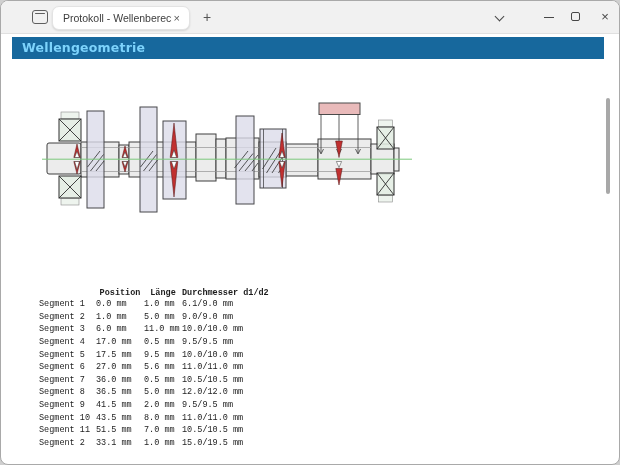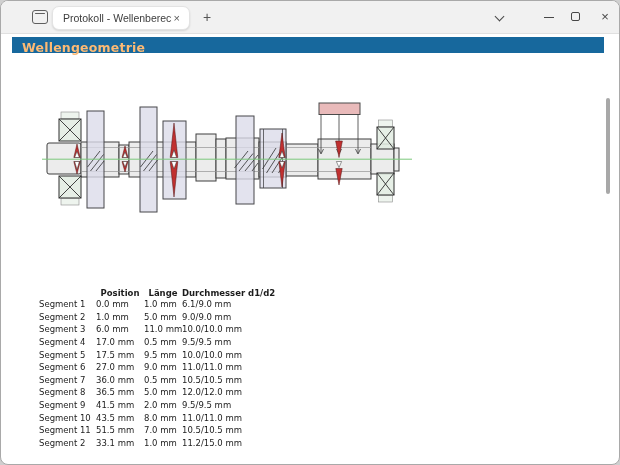--- a/index.html
+++ b/index.html
@@ -41,22 +41,22 @@
     border-right:1.3px solid #474747;border-bottom:1.3px solid #474747;
     transform:rotate(45deg);
   }
   .btn-min{left:533px;}
   .btn-min::before{content:"";position:absolute;left:10px;top:16px;width:10px;height:1.3px;background:#474747;}
   .btn-max{left:560px;}
   .btn-max::before{content:"";position:absolute;left:10px;top:11px;width:9px;height:9px;border:1.2px solid #474747;border-radius:2px;box-sizing:border-box;}
   .btn-close{left:589px;font-size:13px;color:#474747;text-align:center;line-height:31px;}
   
   .section-bar{
-    position:absolute;left:11px;width:592px;height:16px;
-    background:var(--header-blue,#17689d);color:#fdba74;
+    position:absolute;left:11px;width:592px;height:22px;
+    background:var(--header-blue,#17689d);color:#7dd3fc;
     font-size:12.5px;font-weight:bold;line-height:22px;
     padding-left:10px;box-sizing:border-box;letter-spacing:0.2px;
   }
   .bar-geometry{top:36px;}
   .bar-segments{top:256px;}
   
   .diagram{position:absolute;left:0;top:88px;}
   .shaft{fill:#ececec;stroke:#3f3f3f;stroke-width:1;}
   .innerline{stroke:#949494;stroke-width:0.7;}
   .disc{fill:var(--disc-lavender,#dbdbe9);fill-opacity:0.78;stroke:#47474a;stroke-width:1;}
@@ -65,21 +65,21 @@
   .xline{stroke:#2f2f2f;stroke-width:0.9;}
   .hatch{stroke:#2f2f2f;stroke-width:0.8;}
   .redarrow{fill:var(--arrow-red,#c03030);stroke:#501010;stroke-width:0.5;}
   .notch{fill:#ffffff;stroke:#333;stroke-width:0.5;}
   .load{fill:var(--load-pink,#e9baba);stroke:#4a4a4a;stroke-width:1;}
   .loadline{stroke:#3a3a3a;stroke-width:0.8;fill:none;}
   .centerline{stroke:var(--centerline-green,#7cc87c);stroke-width:1;}
   
   .scroll-thumb{position:absolute;left:605px;top:97px;width:4px;height:96px;background:#a8a8a8;border-radius:2px;}
   
-  .thead,.trow{display:grid;grid-template-columns:60px 48px 38px 76px;}
+  .thead,.trow{display:grid;grid-template-columns:60px 48px 38px 76px;font-family:Liberation Mono, monospace;}
   .thead{position:absolute;left:35px;top:287px;width:222px;height:12px;font-weight:bold;font-size:8.5px;color:#1c1c1c;}
   .thead span{text-align:center;white-space:nowrap;}
   .tbody{position:absolute;left:35px;top:297px;width:222px;}
   .trow{height:12.6px;align-items:center;font-size:8.5px;color:#1c1c1c;}
   .cell{white-space:nowrap;}
   .cell.name{text-align:left;padding-left:3px;}
   .cell.pos,.cell.len,.cell.dia{text-align:left;}
 </style>
 </head>
 <body>
@@ -239,21 +239,21 @@
       </div>
       <div class="trow">
         <span class="cell name">Segment 5</span>
         <span class="cell pos">17.5 mm</span>
         <span class="cell len">9.5 mm</span>
         <span class="cell dia">10.0/10.0 mm</span>
       </div>
       <div class="trow">
         <span class="cell name">Segment 6</span>
         <span class="cell pos">27.0 mm</span>
-        <span class="cell len">9.0 mm</span>
+        <span class="cell len">5.6 mm</span>
         <span class="cell dia">11.0/11.0 mm</span>
       </div>
       <div class="trow">
         <span class="cell name">Segment 7</span>
         <span class="cell pos">36.0 mm</span>
         <span class="cell len">0.5 mm</span>
         <span class="cell dia">10.5/10.5 mm</span>
       </div>
       <div class="trow">
         <span class="cell name">Segment 8</span>
@@ -276,17 +276,17 @@
       <div class="trow">
         <span class="cell name">Segment 11</span>
         <span class="cell pos">51.5 mm</span>
         <span class="cell len">7.0 mm</span>
         <span class="cell dia">10.5/10.5 mm</span>
       </div>
       <div class="trow">
         <span class="cell name">Segment 2</span>
         <span class="cell pos">33.1 mm</span>
         <span class="cell len">1.0 mm</span>
-        <span class="cell dia">11.2/15.0 mm</span>
+        <span class="cell dia">15.0/19.5 mm</span>
       </div>
     </div>
 
 </div>
 
 </body></html>

